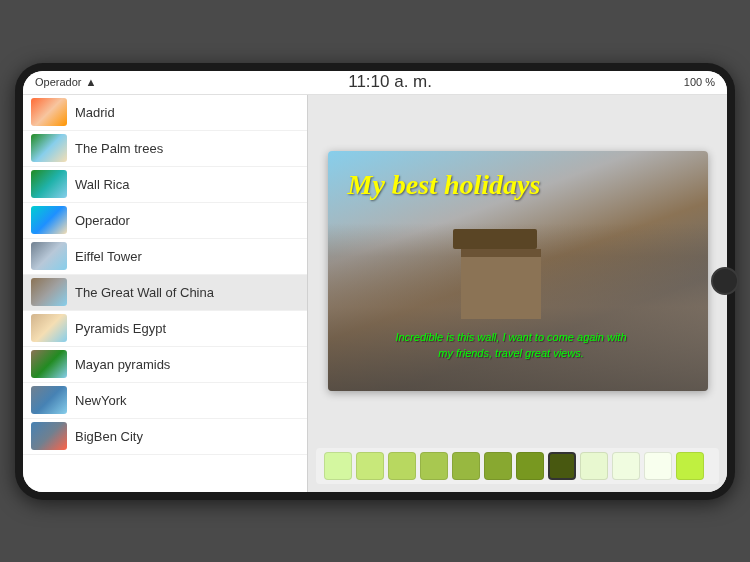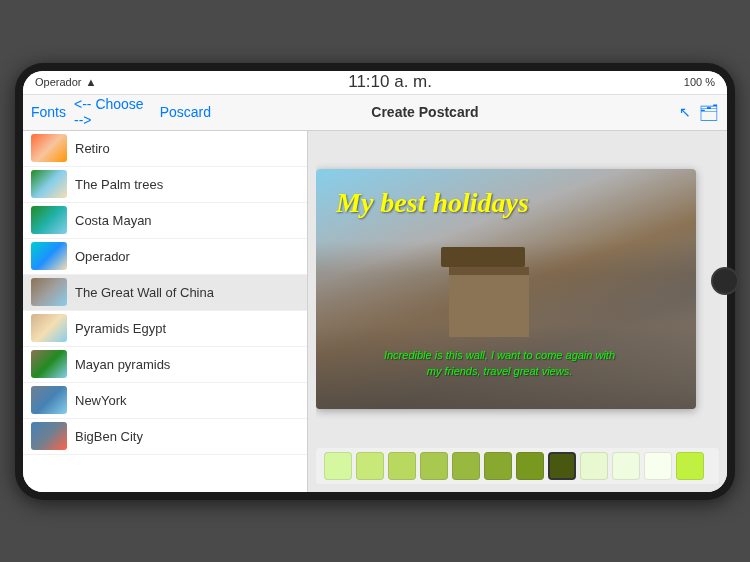--- a/index.html
+++ b/index.html
@@ -162,20 +162,21 @@
       display: flex;
       flex-direction: column;
       padding: 8px;
       gap: 8px;
       overflow: hidden;
     }
     .postcard-container {
       flex: 1;
       display: flex;
       align-items: center;
+      justify-content: center;
       overflow: hidden;
     }
     .postcard {
       width: 380px;
       height: 240px;
       position: relative;
       border-radius: 4px;
       overflow: hidden;
       box-shadow: 0 2px 8px rgba(0,0,0,0.3);
     }
@@ -283,52 +284,44 @@
 
     <div class="status-bar">
       <div class="status-left">
         <span>Operador</span>
         <span>▲</span>
       </div>
       <div class="status-center">11:10 a. m.</div>
       <div class="status-right">100 %</div>
     </div>
 
-    <div class="nav-bar">
-      <div class="nav-left">
-        <span class="nav-fonts">Fonts</span>
-        <span class="nav-choose">&lt;-- Choose --&gt;</span>
-        <span class="nav-postcard">Poscard</span>
-      </div>
-      <div class="nav-center">Create Postcard</div>
-      <div class="nav-right">
-        <span class="expand-icon">↖</span>
-        <span class="folder-icon">🗂</span>
-      </div>
-    </div>
 
     <div class="main-content">
 
       <div class="left-panel">
 
       <div class="list-item">
             <div class="list-thumb thumb-sunset"></div>
-            <span class="list-label">Retiro</span>
+            <span class="list-label">Madrid</span>
           </div>
           <div class="list-item">
             <div class="list-thumb thumb-palm-trees"></div>
             <span class="list-label">The Palm trees</span>
           </div>
           <div class="list-item">
             <div class="list-thumb thumb-costa-rica"></div>
-            <span class="list-label">Costa Mayan</span>
+            <span class="list-label">Wall Rica</span>
           </div>
           <div class="list-item">
             <div class="list-thumb thumb-caribbean"></div>
             <span class="list-label">Operador</span>
+          </div>
+          <div class="list-item">
+            <div class="list-thumb thumb-eiffel"></div>
+            <span class="list-label">Eiffel Tower</span>
           </div>
           <div class="list-item selected">
             <div class="list-thumb thumb-great-wall"></div>
             <span class="list-label">The Great Wall of China</span>
           </div>
           <div class="list-item">
             <div class="list-thumb thumb-pyramids"></div>
             <span class="list-label">Pyramids Egypt</span>
           </div>
           <div class="list-item">

